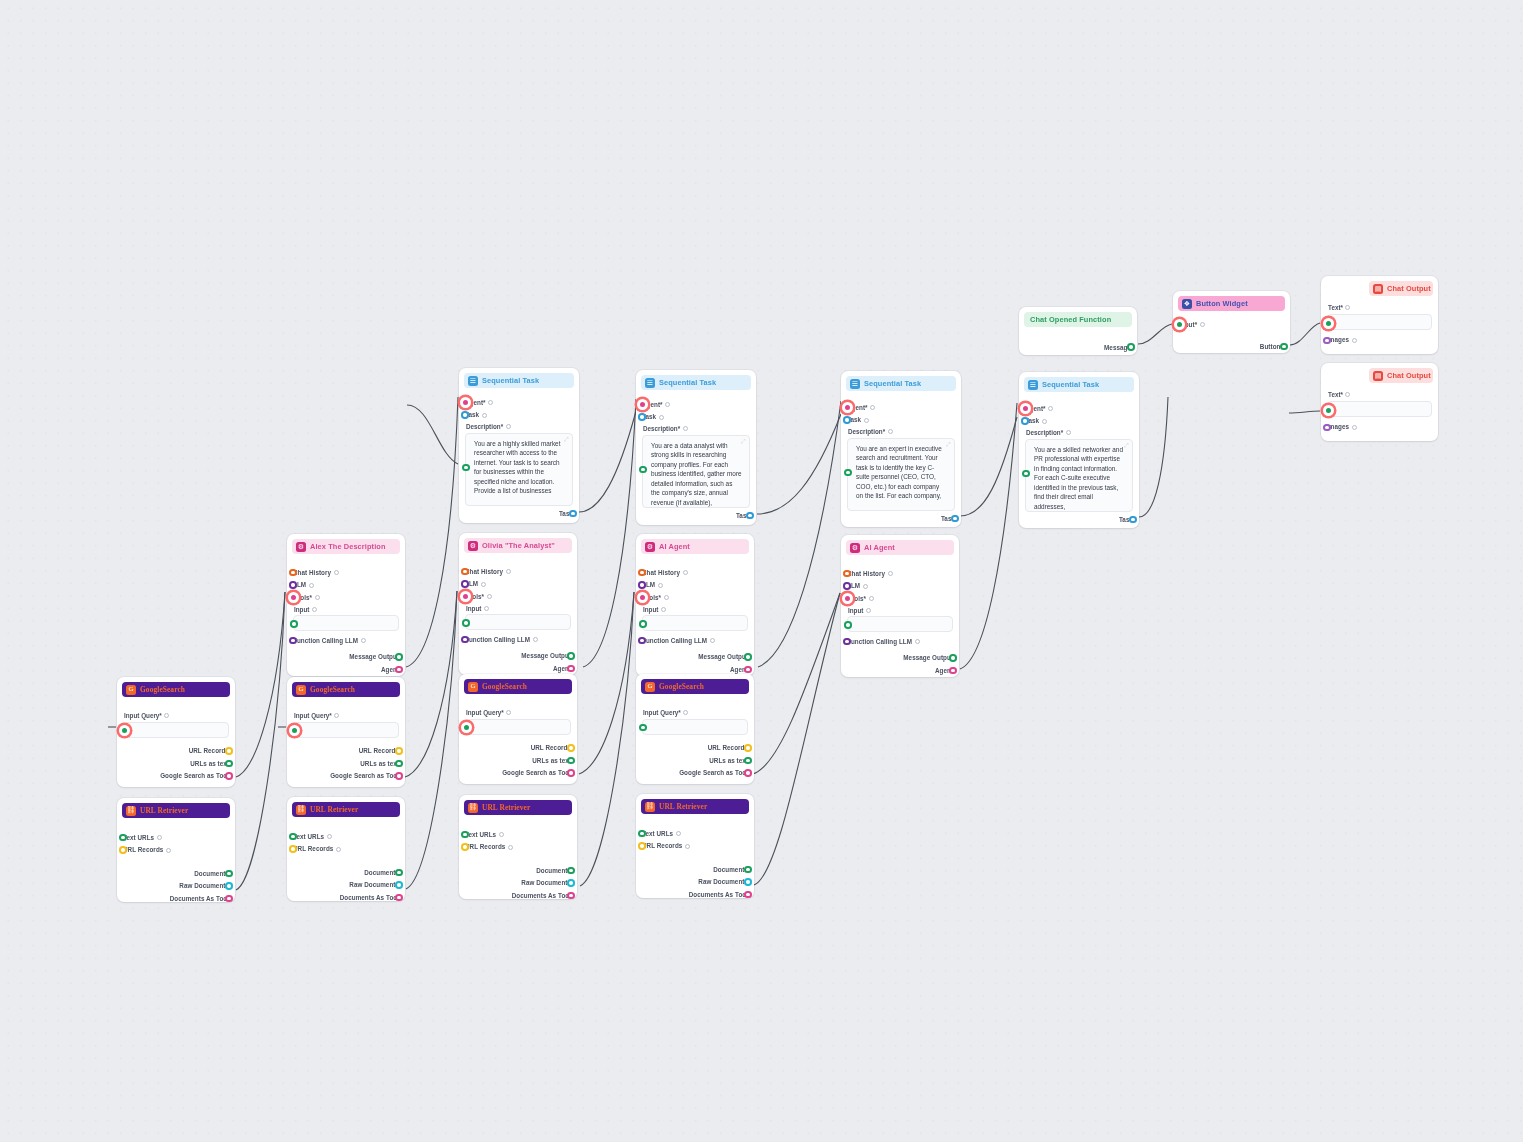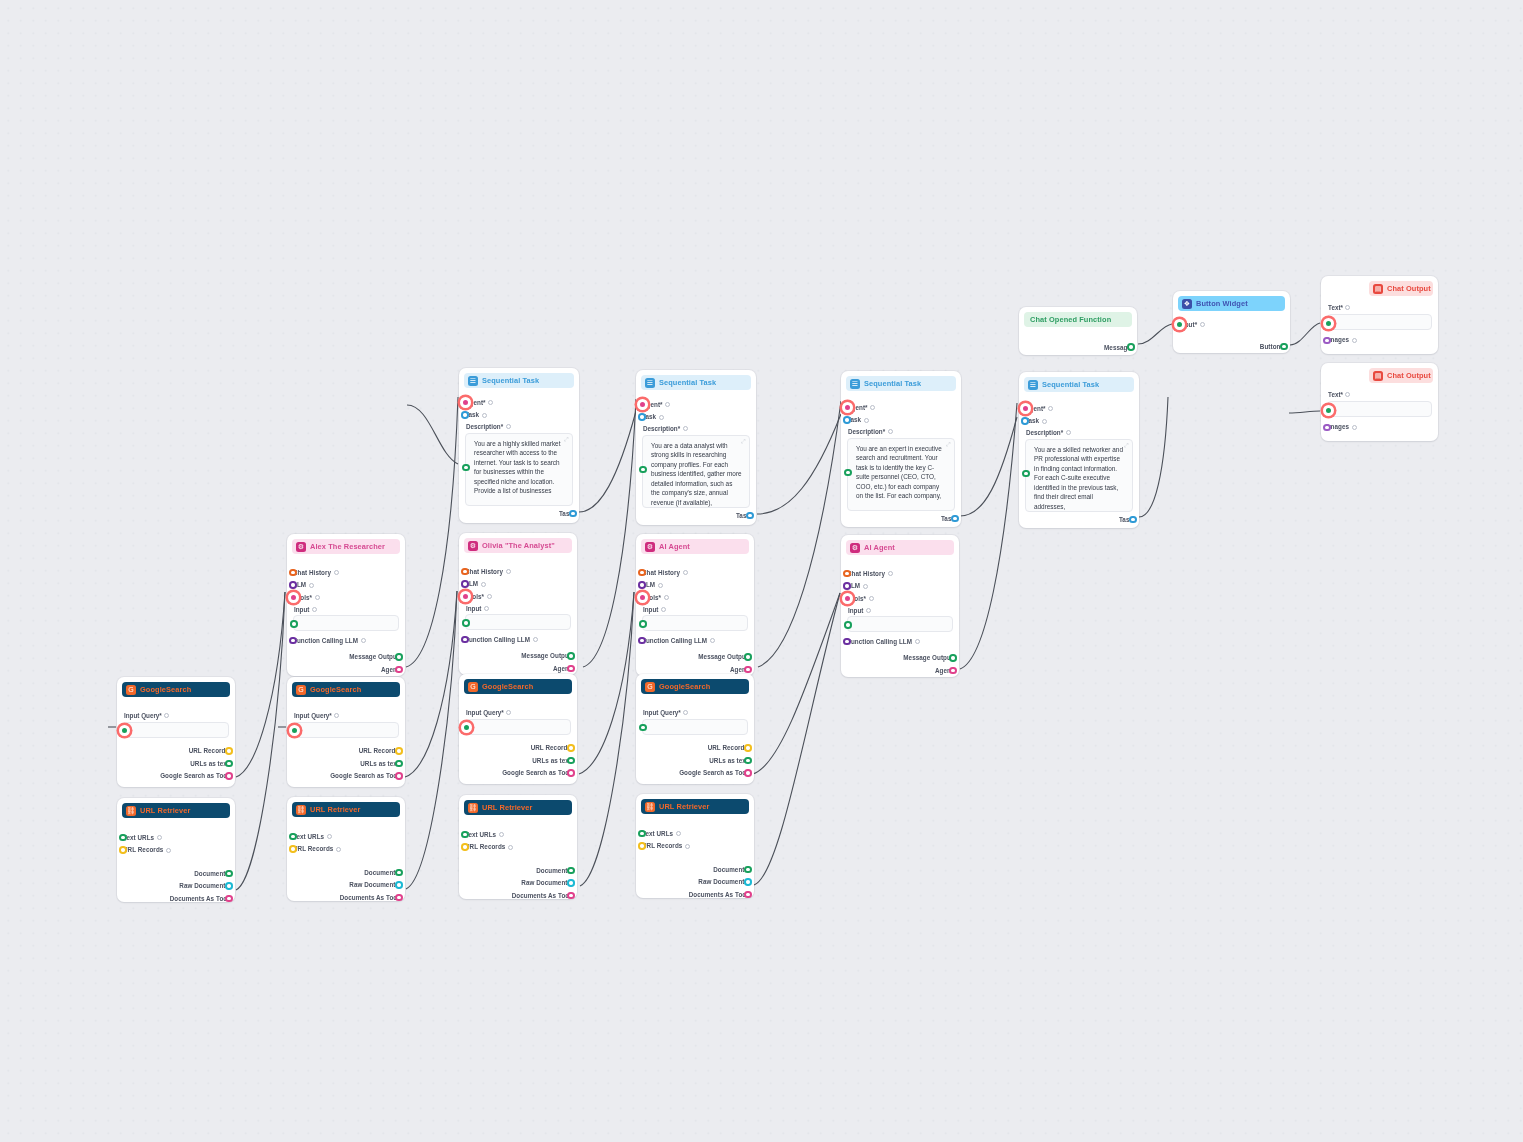--- a/index.html
+++ b/index.html
@@ -39,23 +39,23 @@
     flex:0 0 auto;
     color:#fff; font-size:7px; line-height:1;
   }
   .ntitle{ font-size:7.4px; font-weight:bold; letter-spacing:.1px; white-space:nowrap; }
 
   
   .h-green  { background:#dff3e6; } .h-green  .ntitle{ color:#2f9e63; }
   .h-blue   { background:#ddeffa; } .h-blue   .ntitle{ color:#3b9cd9; }
   .h-pinkd  { background:#fadced; } .h-pinkd  .ntitle{ color:#cf2c7e; }
   .h-pinkl  { background:#fbdfed; } .h-pinkl  .ntitle{ color:#d64a92; }
-  .h-orange { background:#0c4a6e; } .h-orange .ntitle{ color:#f2682a; }
+  .h-orange { background:#4c1d95;font-family:Liberation Serif, serif; } .h-orange .ntitle{ color:#f2682a; }
   .h-red    { background:#fcdede;margin-left:48px; } .h-red    .ntitle{ color:#e8493f; }
-  .h-indigo { background:#7dd3fc; } .h-indigo .ntitle{ color:#4054b2; }
+  .h-indigo { background:#f9a8d4; } .h-indigo .ntitle{ color:#4054b2; }
 
   .i-green { background:#29a05e; }
   .i-blue  { background:#3b9cd9; }
   .i-pinkd { background:#cf2c7e; }
   .i-orange{ background:#f2682a; }
   .i-red   { background:#e8493f; }
   .i-indigo{ background:#3b4fa8; }
 
   .nbody{ position:relative; padding:6px 6px 5px 6px; }
 
@@ -358,21 +358,21 @@
       <div class="row right" style="margin-top:2px;">
         <span class="lbl">Task</span>
         <span class="port right p-blue" style="top:2px;"></span>
       </div>
     </div>
   </div>
 
   <div class="node" style="left:287px; top:534px; width:118px; height:142px;">
     <div class="nhead h-pinkl">
       <span class="nicon i-pinkd">⚙</span>
-      <span class="ntitle">Alex The Researcher</span>
+      <span class="ntitle">Alex The Description</span>
     </div>
     <div class="nbody" style="padding-top:12px;">
       <div class="row">
         <span class="port left p-orange" style="top:2.5px;"></span>
         <span class="lbl">Chat History</span>
         <span class="info"></span>
       </div>
       <div class="row">
         <span class="port left p-purple" style="top:2.5px;"></span>
         <span class="lbl">LLM</span>

